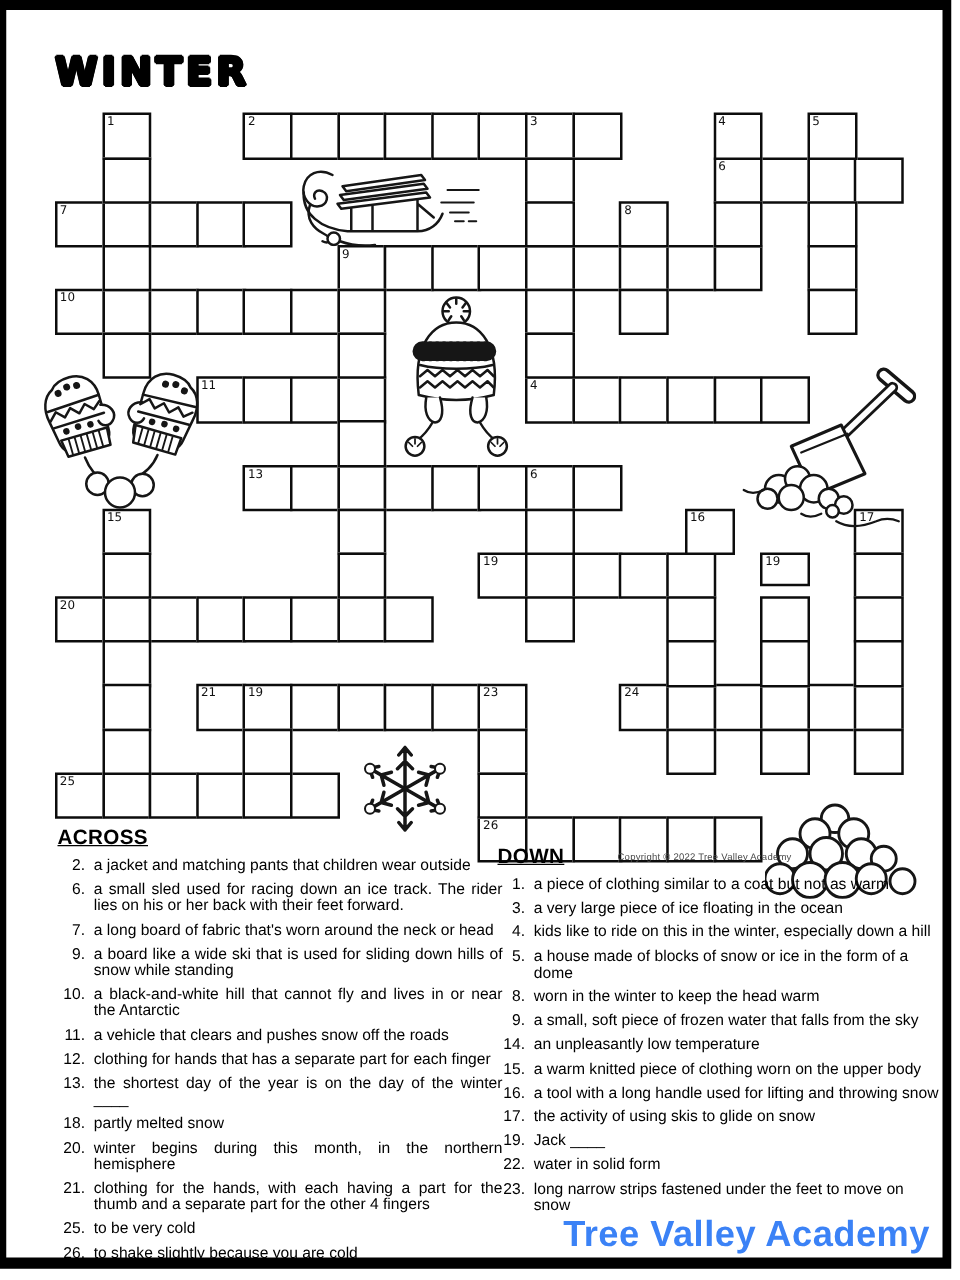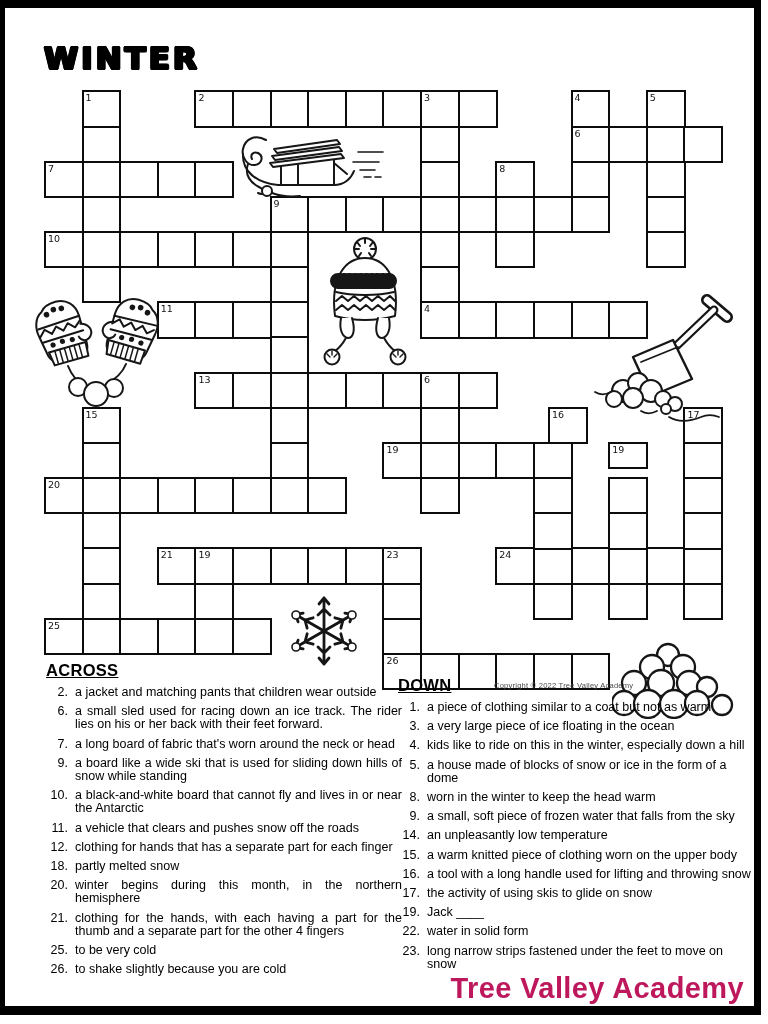--- a/index.html
+++ b/index.html
@@ -374,29 +374,33 @@
         <li>
           <span class="num">7.</span>
           <span class="txt">a long board of fabric that's worn around the neck or head</span>
         </li>
         <li>
           <span class="num">9.</span>
           <span class="txt">a board like a wide ski that is used for sliding down hills of snow while standing</span>
         </li>
         <li>
           <span class="num">10.</span>
-          <span class="txt">a black-and-white board that cannot fly and lives in or near the Antarctic</span>
+          <span class="txt">a black-and-white hill that cannot fly and lives in or near the Antarctic</span>
         </li>
         <li>
           <span class="num">11.</span>
           <span class="txt">a vehicle that clears and pushes snow off the roads</span>
         </li>
         <li>
           <span class="num">12.</span>
           <span class="txt">clothing for hands that has a separate part for each finger</span>
+        </li>
+        <li>
+          <span class="num">13.</span>
+          <span class="txt">the shortest day of the year is on the day of the winter ____</span>
         </li>
         <li>
           <span class="num">18.</span>
           <span class="txt">partly melted snow</span>
         </li>
         <li>
           <span class="num">20.</span>
           <span class="txt">winter begins during this month, in the northern hemisphere</span>
         </li>
         <li>
@@ -467,15 +471,15 @@
         </li>
         <li>
           <span class="num">23.</span>
           <span class="txt">long narrow strips fastened under the feet to move on snow</span>
         </li>
       </ol>
   </div>
 
   <div class="copyright">Copyright © 2022 Tree Valley Academy</div>
 
-  <div class="brand" style="color: #be185d;">Tree Valley Academy</div>
+  <div class="brand" style="color: #3b82f6;">Tree Valley Academy</div>
 
 </div>
 
 </body></html>

